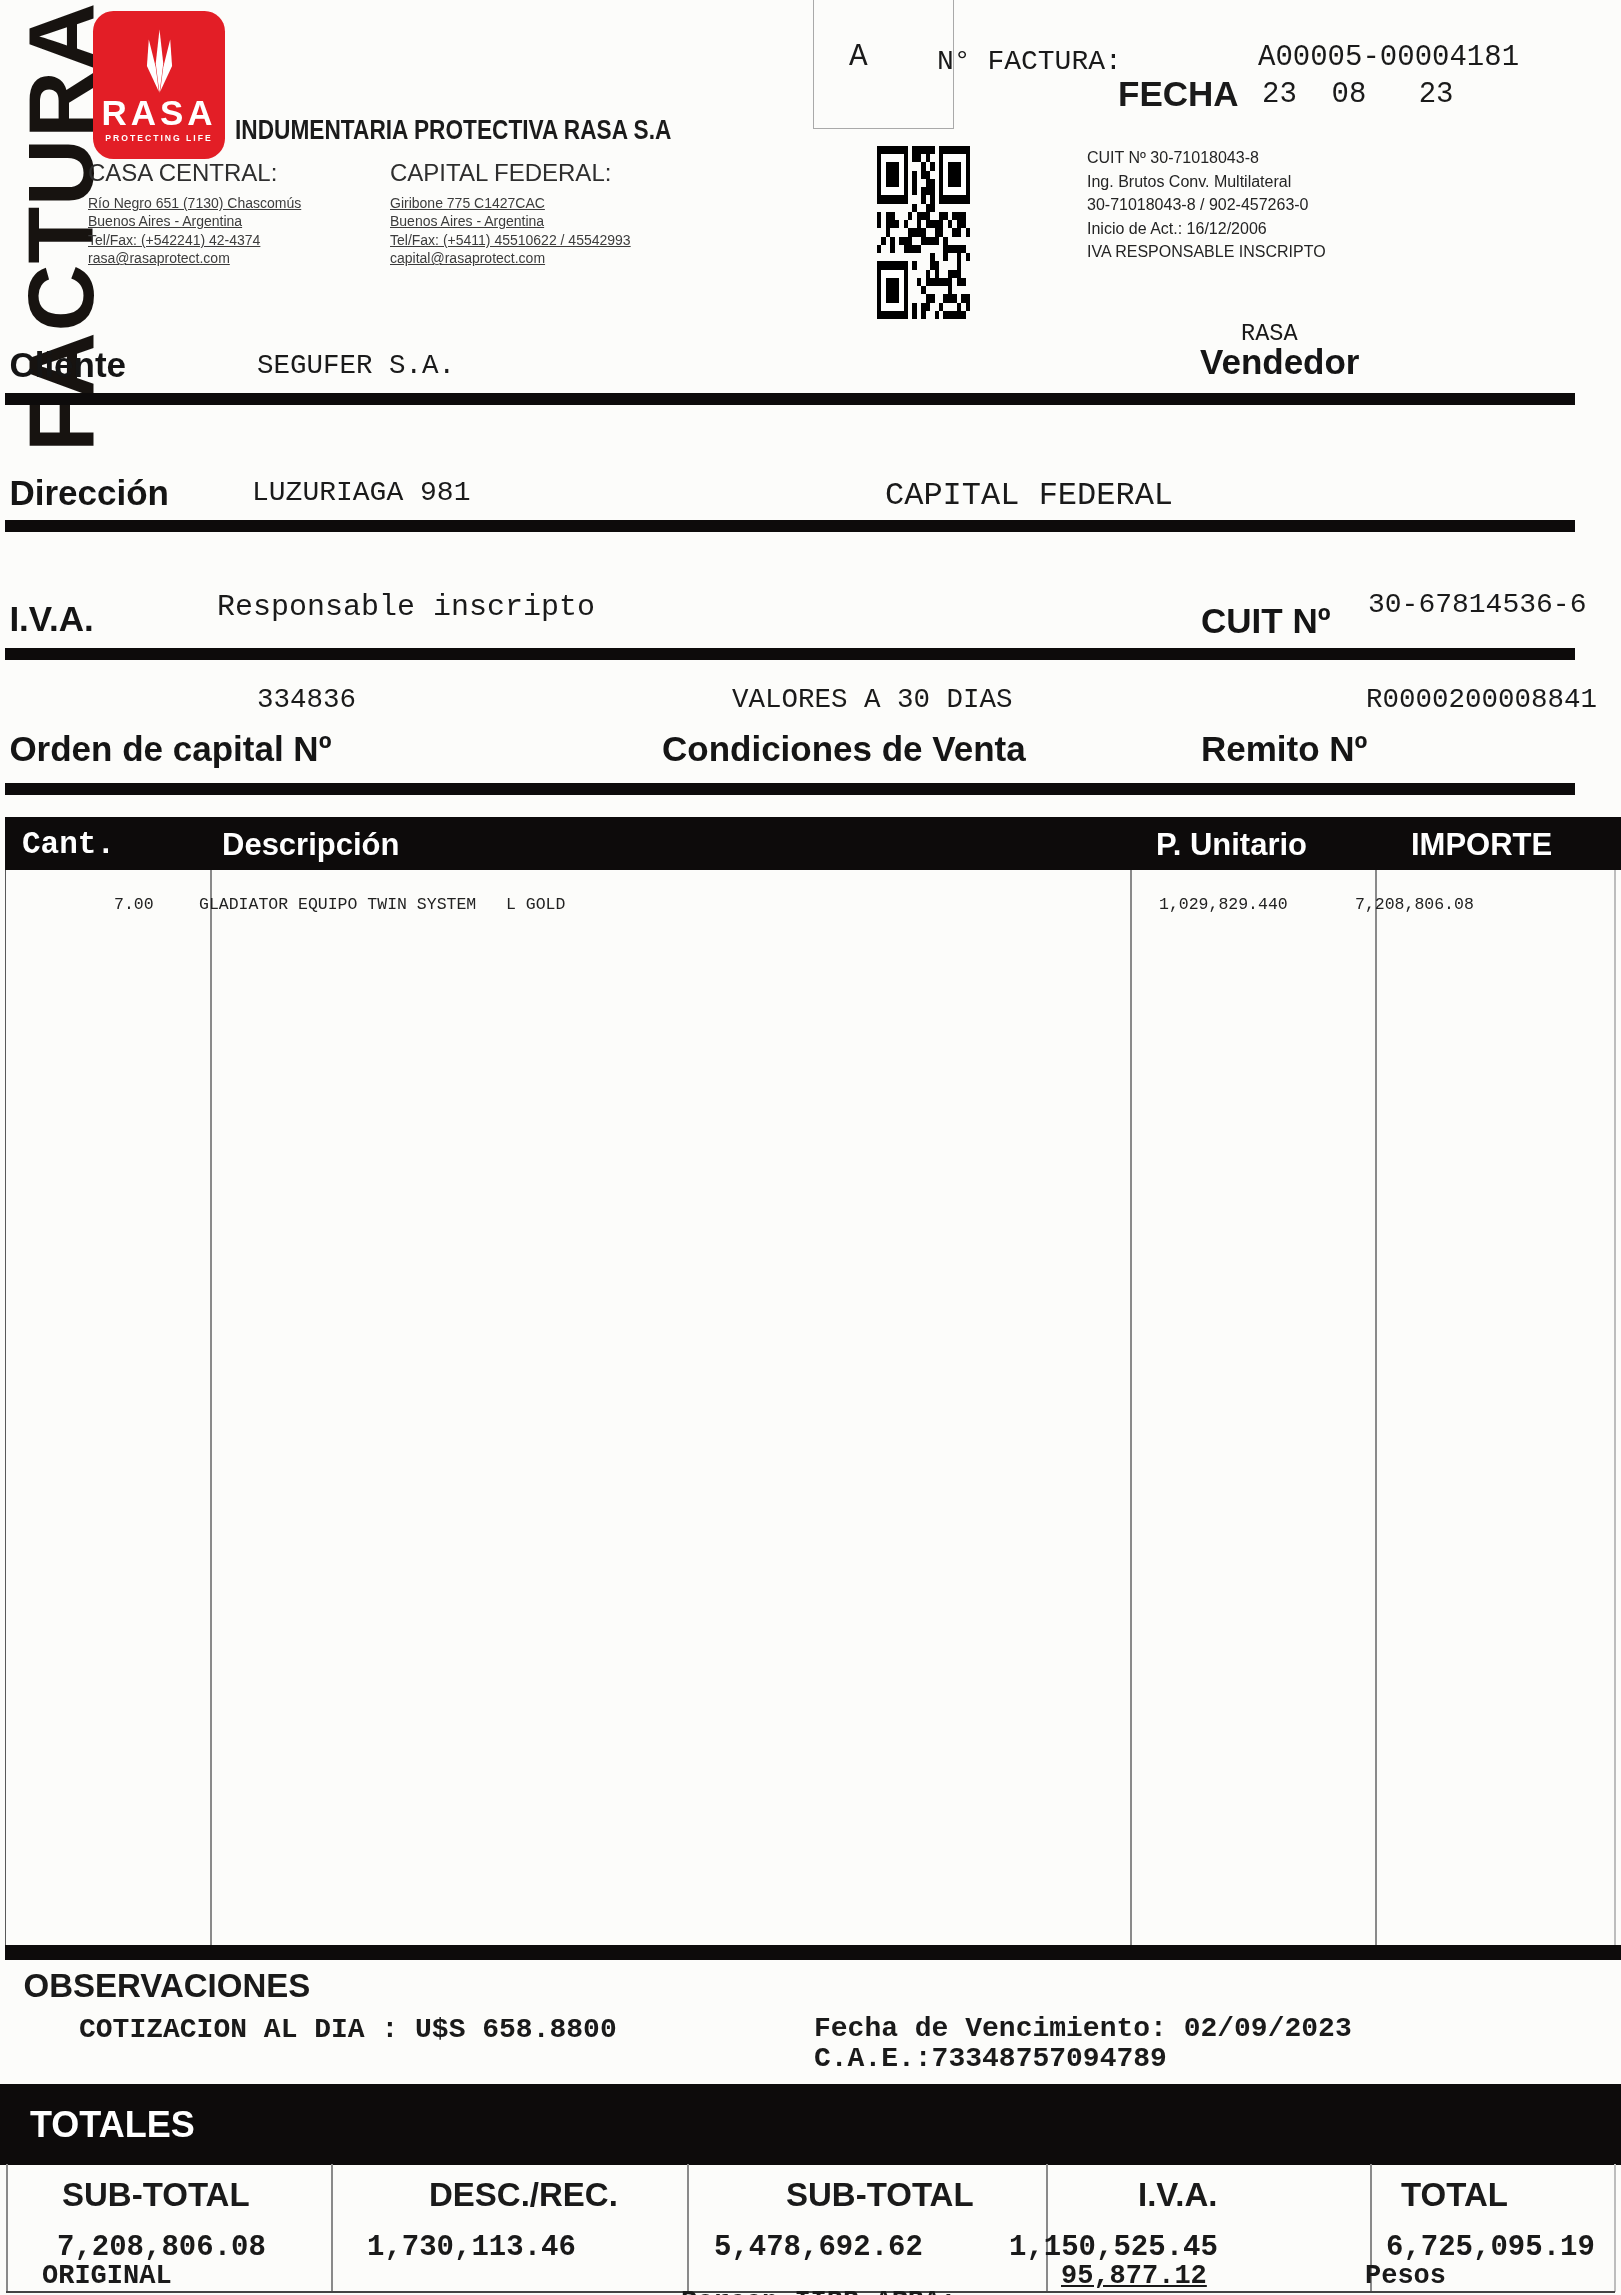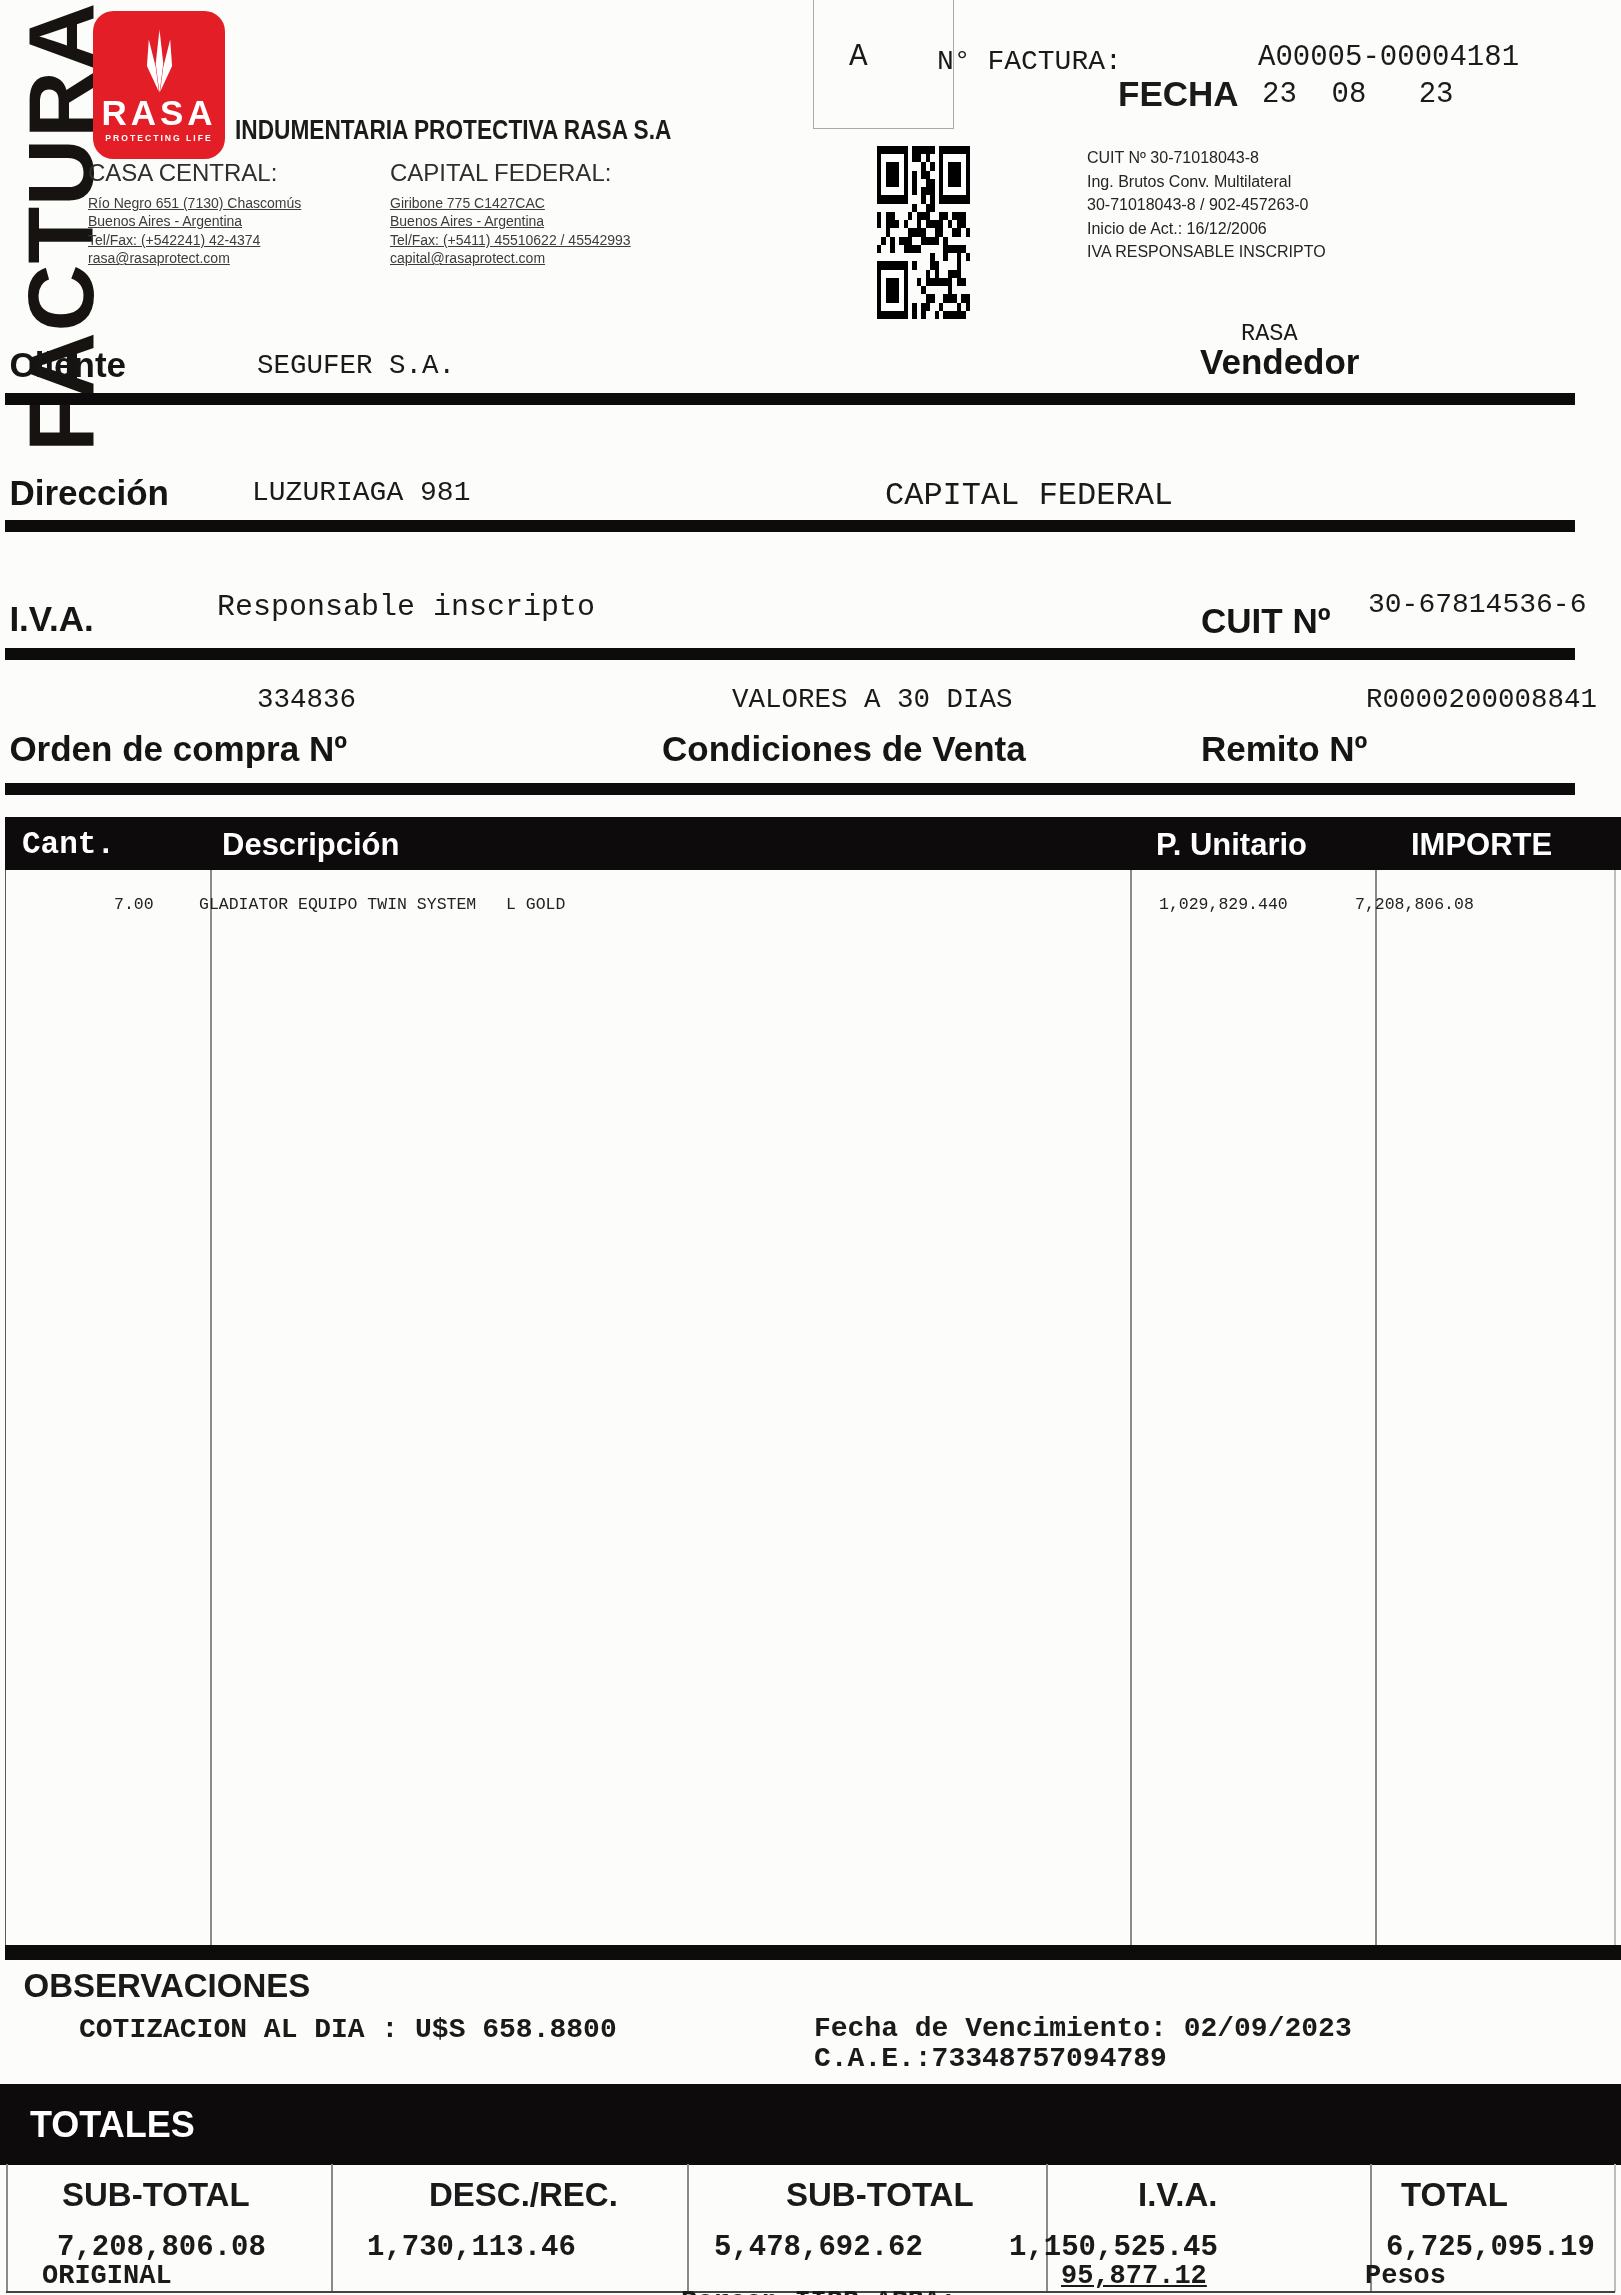--- a/index.html
+++ b/index.html
@@ -254,21 +254,21 @@
 
   <div class="abs section-label" style="left:9.4px;top:599px;">I.V.A.</div>
   <div class="abs mono" style="left:217px;top:590px;font-size:30px;text-align:right;">Responsable inscripto</div>
   <div class="abs section-label" style="left:1201px;top:601px;">CUIT Nº</div>
   <div class="abs mono" style="left:1368px;top:589px;font-size:28px;">30-67814536-6</div>
   <div class="bar" style="left:4.7px;top:648px;width:1570px;height:11.8px;"></div>
 
   <div class="abs mono" style="left:257px;top:684px;font-size:27.5px;">334836</div>
   <div class="abs mono" style="left:732px;top:684px;font-size:27.5px;">VALORES A 30 DIAS</div>
   <div class="abs mono" style="left:1366px;top:684px;font-size:27.5px;">R0000200008841</div>
-  <div class="abs section-label" style="left:9.4px;top:729px;">Orden de compra Nº</div>
+  <div class="abs section-label" style="left:9.4px;top:729px;">Orden de capital Nº</div>
   <div class="abs section-label" style="left:662px;top:729px;">Condiciones de Venta</div>
   <div class="abs section-label" style="left:1201px;top:729px;">Remito Nº</div>
   <div class="bar" style="left:4.7px;top:783px;width:1570px;height:11.8px;"></div>
 
   <div class="bar" style="left:4.7px;top:817px;width:1617px;height:53px;"></div>
   <div class="th" style="left:22px;font-family:Liberation Mono, monospace;">Cant.</div>
   <div class="th" style="left:222px;">Descripción</div>
   <div class="th" style="left:1156px;">P. Unitario</div>
   <div class="th" style="left:1411px;">IMPORTE</div>
 

